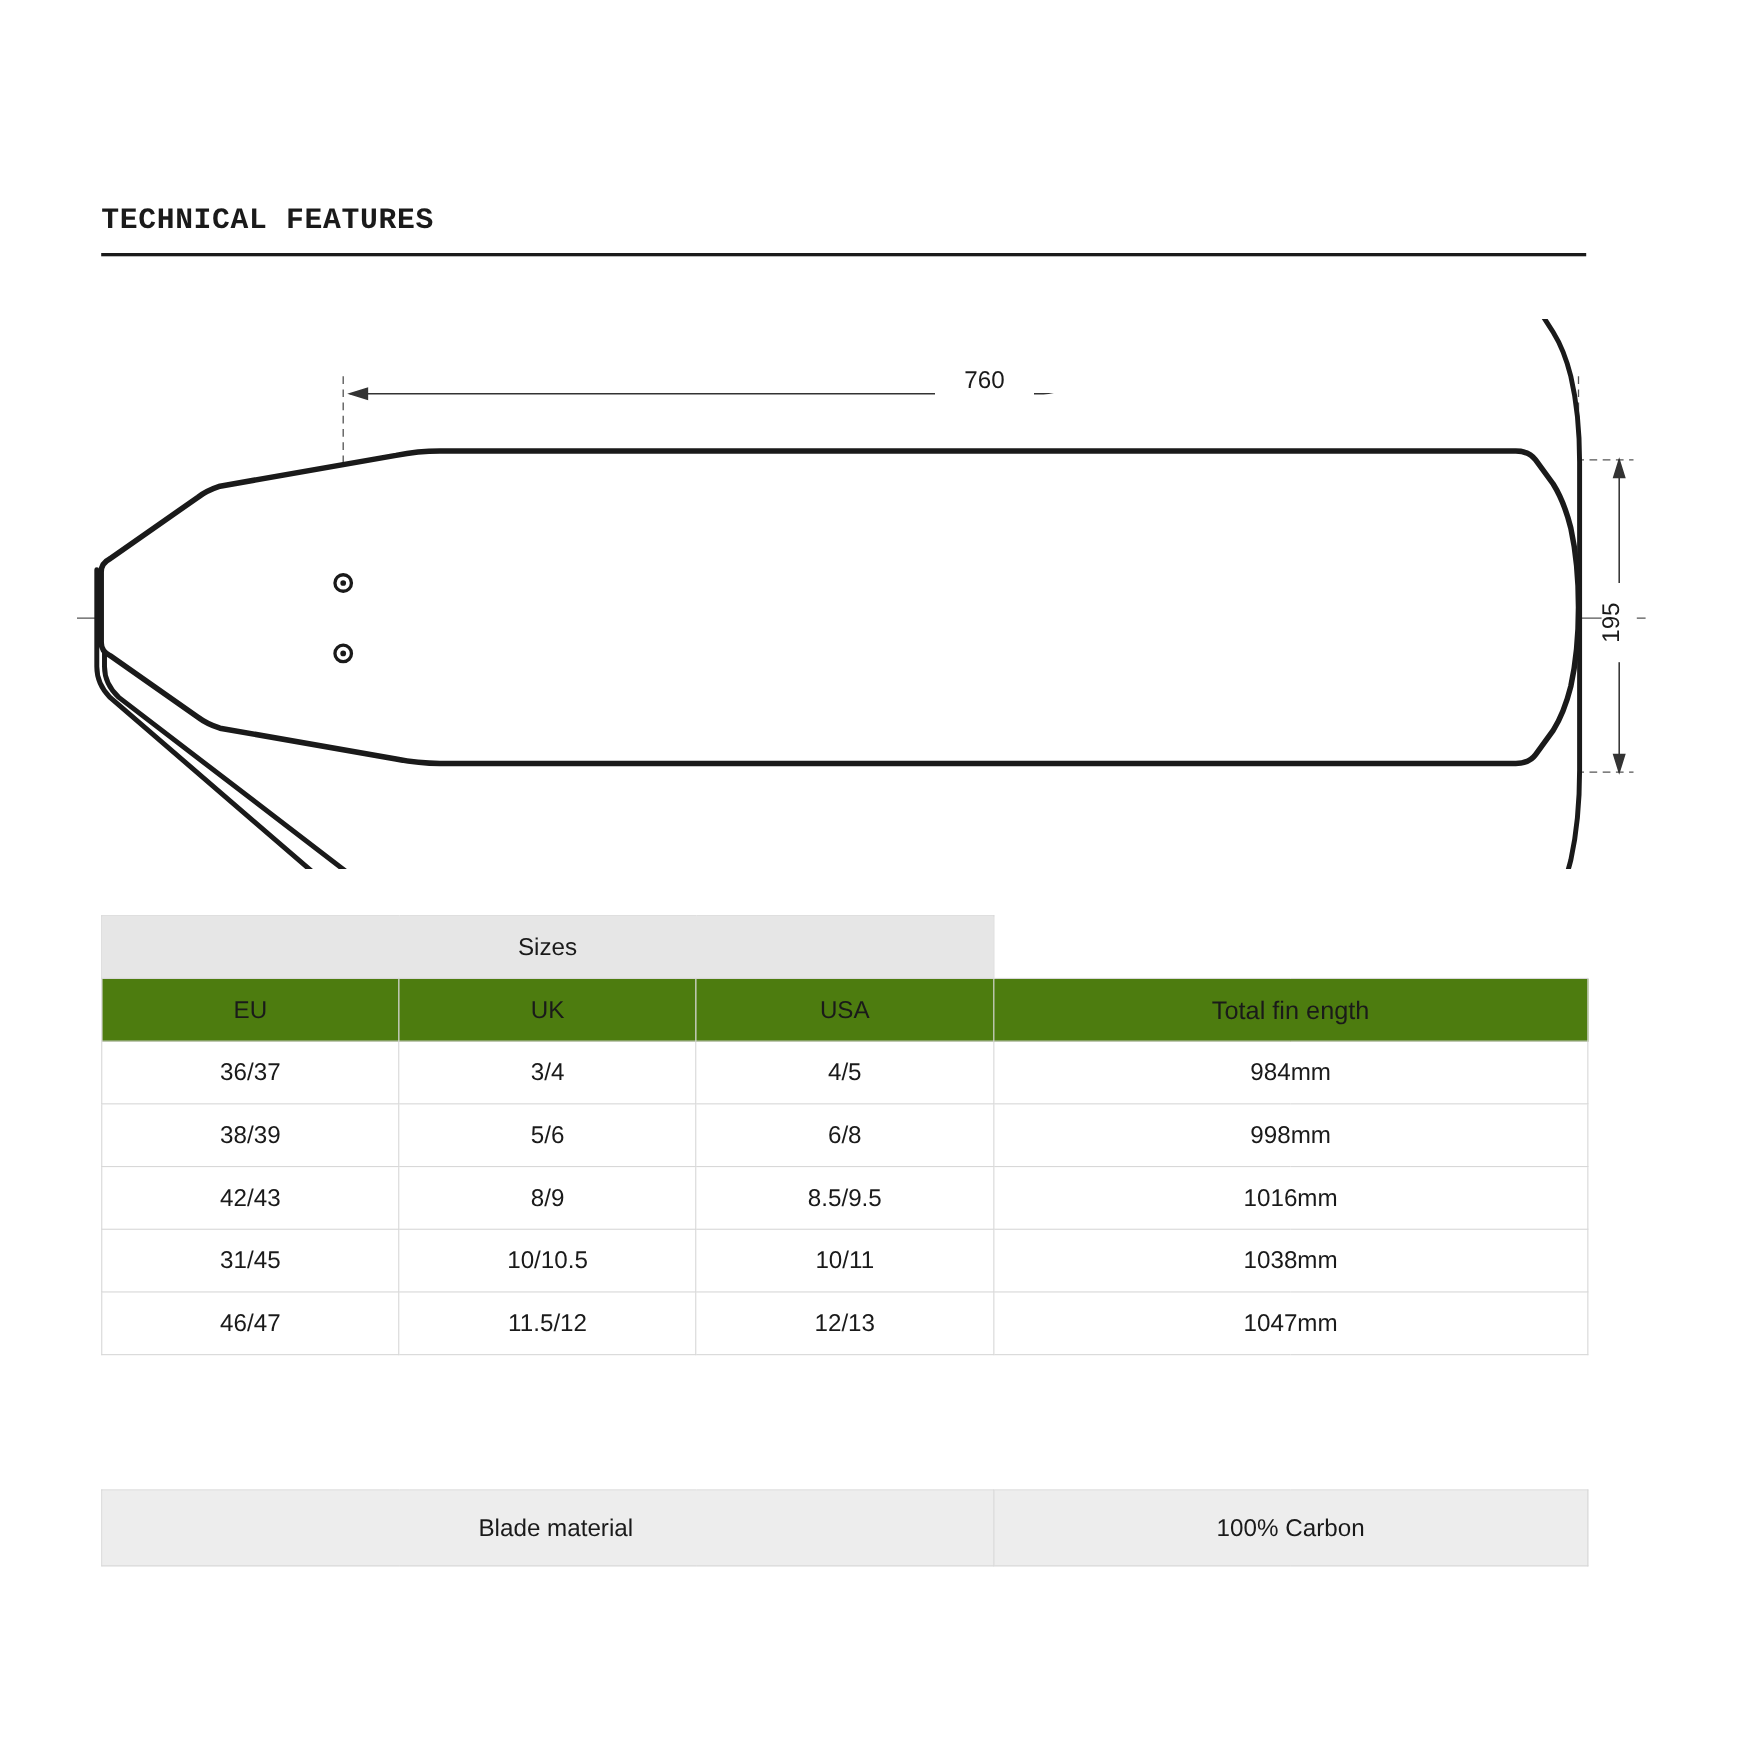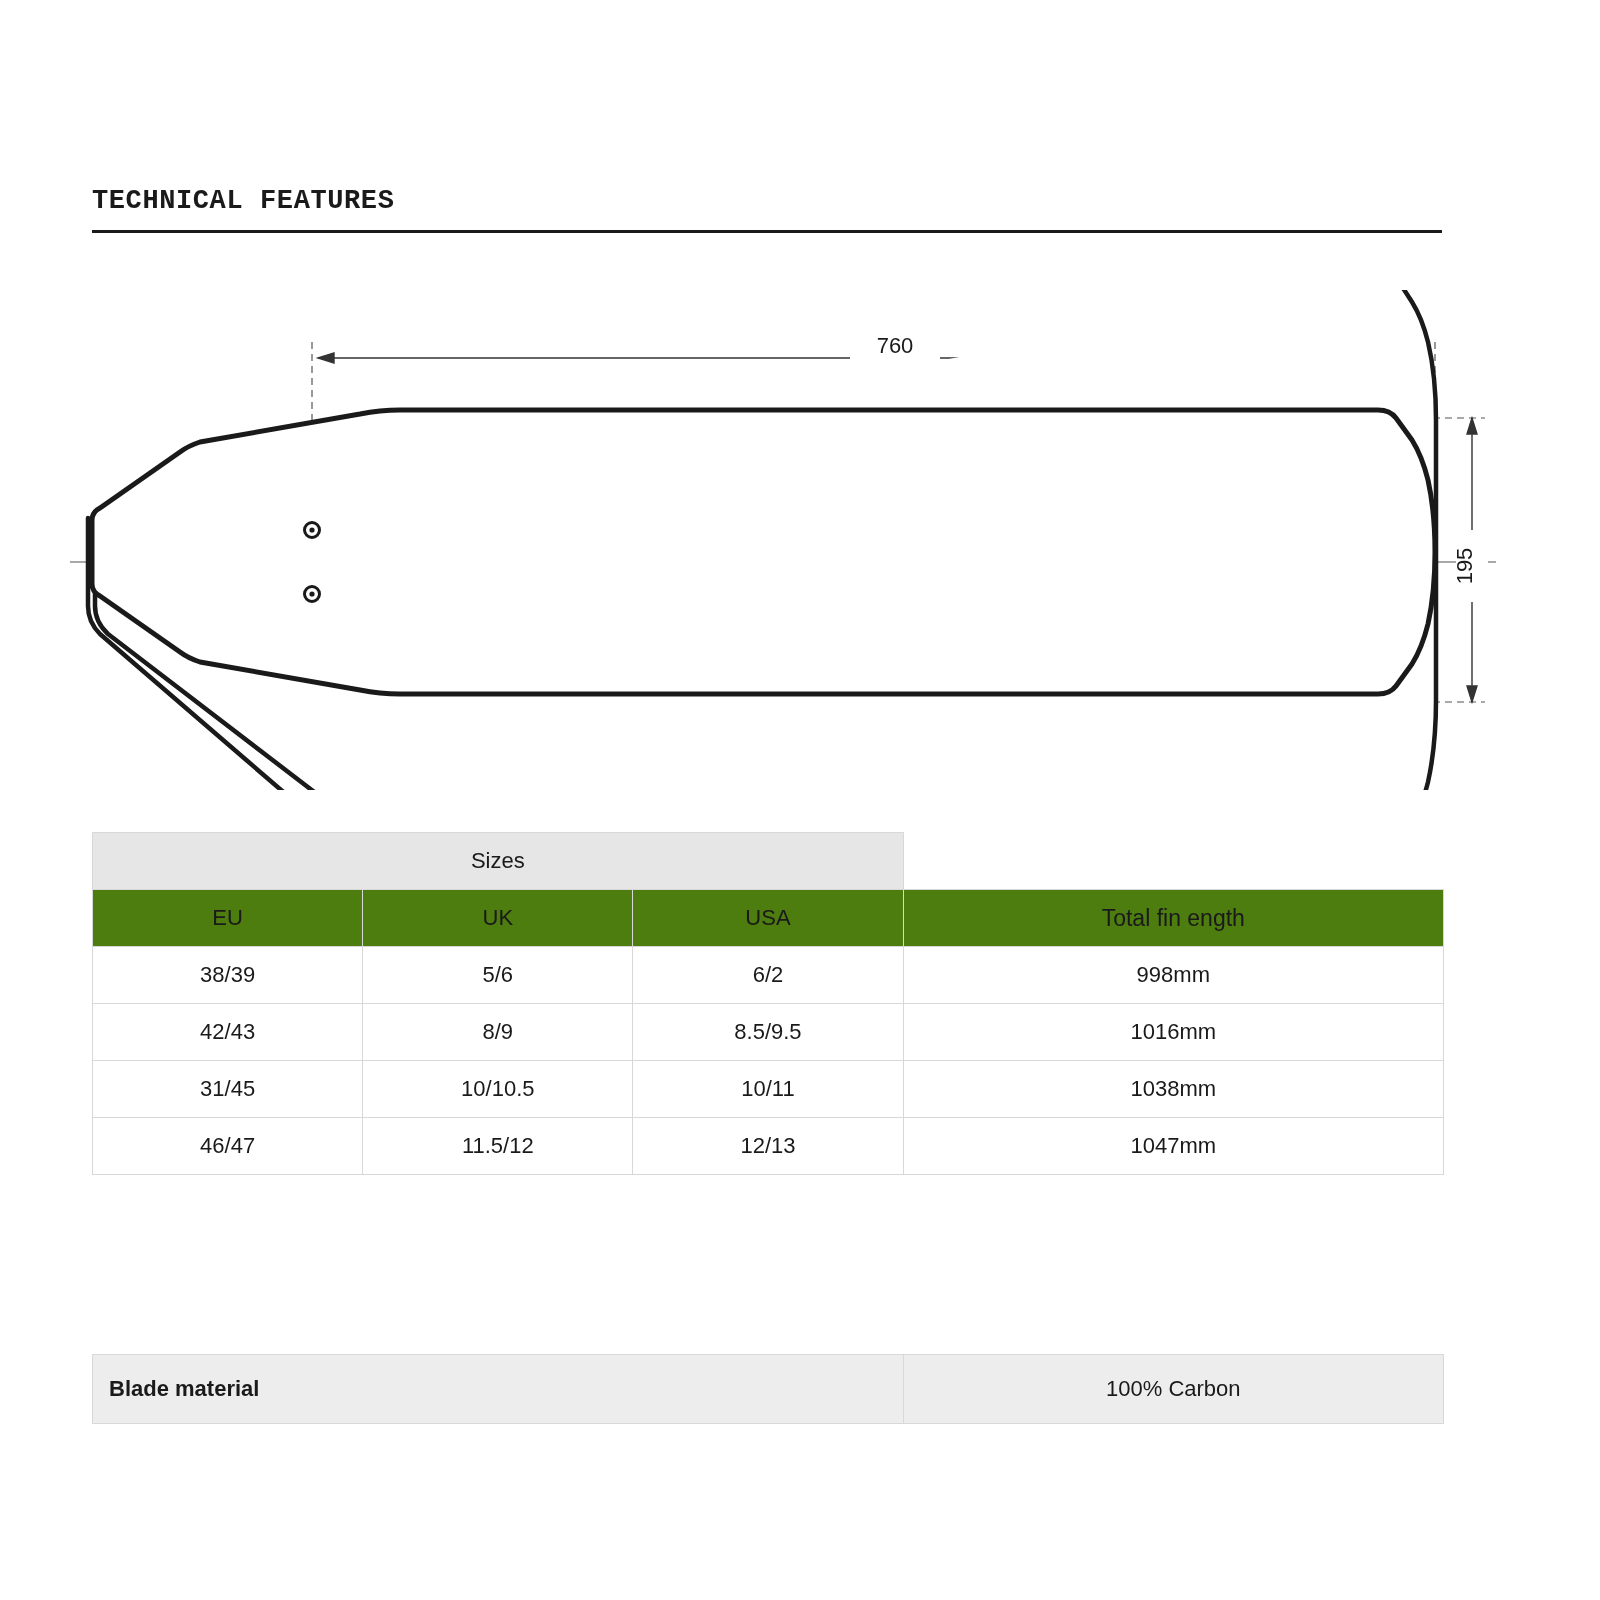--- a/index.html
+++ b/index.html
@@ -115,22 +115,22 @@
     table-layout: fixed;
   }
   table.material td {
     border: 1px solid #d8d8d8;
     height: 66px;
     font-size: 22px;
     background: #ededed;
     color: #1a1a1a;
   }
   .mat-label {
-    font-weight: bold;
-    text-align: left;
+    font-weight: normal;
+    text-align: center;
     padding-left: 16px;
     font-size: 23px;
   }
   .mat-value {
     text-align: center;
   }
 </style>
 </head>
 <body>
 
@@ -235,23 +235,29 @@
           <td class="blank-cell" colspan="2"></td>
         </tr>
         <tr>
           <td class="subhead">EU</td>
           <td class="subhead">UK</td>
           <td class="subhead">USA</td>
           <td class="subhead bold" colspan="2">Total fin  ength</td>
         </tr>
 
         <tr>
+          <td>36/37</td>
+          <td>3/4</td>
+          <td>4/5</td>
+          <td colspan="2">984mm</td>
+        </tr>
+        <tr>
           <td>38/39</td>
           <td>5/6</td>
-          <td>6/2</td>
+          <td>6/8</td>
           <td colspan="2">998mm</td>
         </tr>
         <tr>
           <td>42/43</td>
           <td>8/9</td>
           <td>8.5/9.5</td>
           <td colspan="2">1016mm</td>
         </tr>
         <tr>
           <td>31/45</td>

